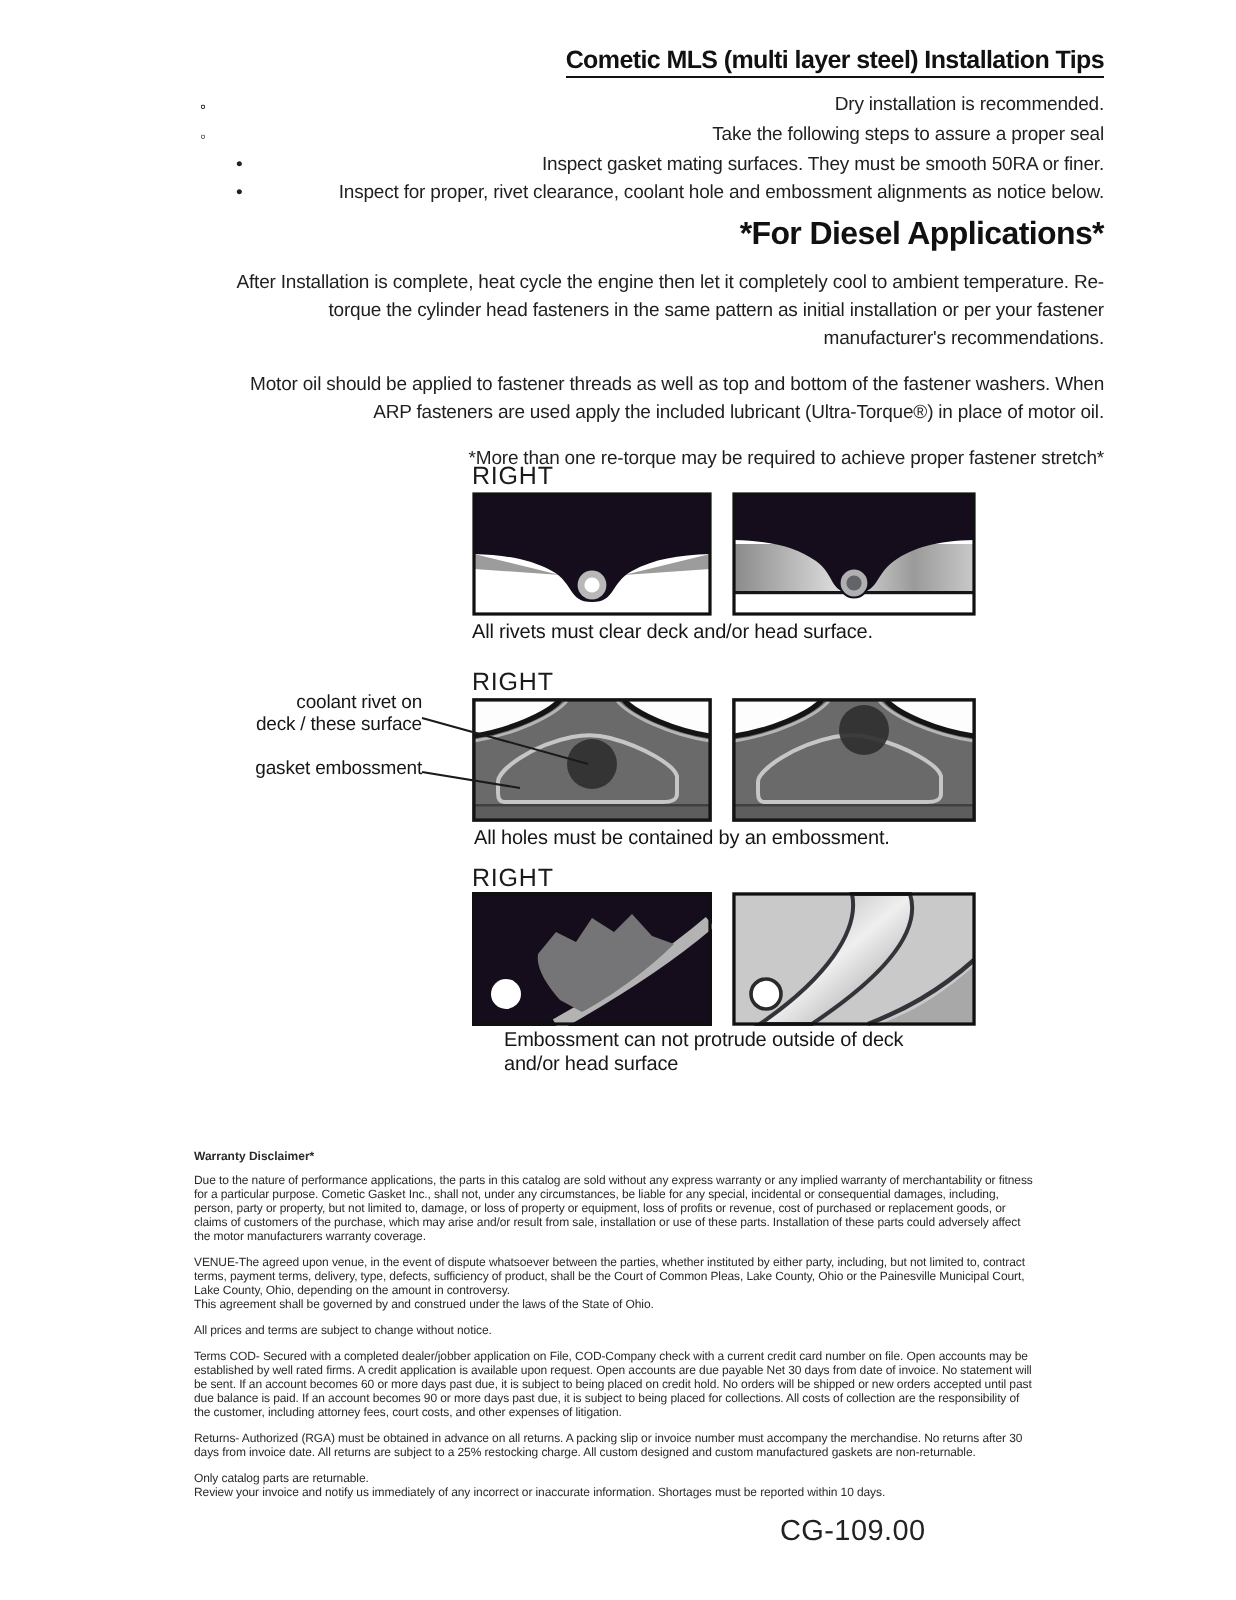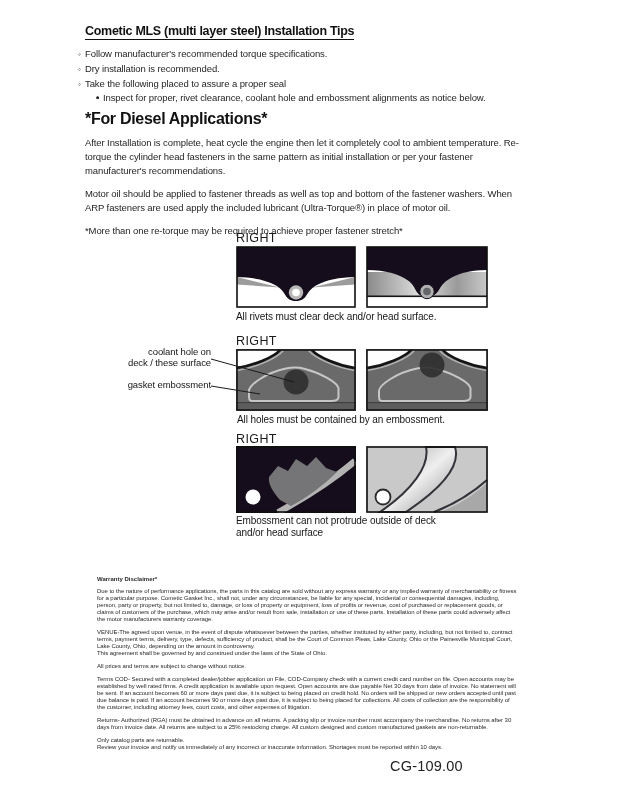--- a/index.html
+++ b/index.html
@@ -1,21 +1,21 @@
 <!DOCTYPE html>
 <html><head>
 <meta charset="utf-8">
 <style>
   * { margin:0; padding:0; box-sizing:border-box; }
   html,body { background:#ffffff; }
   body { width:618px; height:800px; position:relative; overflow:hidden;
          font-family:"Liberation Sans","DejaVu Sans",sans-serif; color:#1f1f1f; }
 
   
-  #content { position:absolute; left:85px; top:21px; width:445px; }
+  #content { position:absolute; left:107px; top:21px; width:445px;text-align:right; }
   .doc-title { display:inline-block; font-size:12.5px; font-weight:bold; letter-spacing:-0.3px;
                color:#111; border-bottom:1.6px solid #111; padding-bottom:1px; margin-bottom:7px; }
   .bullets { list-style:none; font-size:9.5px; line-height:14.8px; letter-spacing:-0.1px; margin-bottom:3px; }
   .bullets li { position:relative; }
   .b-glyph { position:absolute; left:-7px; top:0; font-size:8.5px; color:#222; }
   .bullets li.sub { padding-left:18px; }
   .bullets li.sub .b-glyph { left:11px; font-size:9.5px; }
   .diesel-heading { font-size:16px; font-weight:bold; letter-spacing:-0.3px; color:#111; margin:4px 0 8px; }
   .para { font-size:9.5px; line-height:14px; letter-spacing:-0.1px; margin-bottom:9px; }
 
@@ -35,24 +35,24 @@
   #legal p { font-size:6px; line-height:7px; letter-spacing:-0.05px; margin-bottom:6px; white-space:pre-line; }
 
   #page-code { position:absolute; left:390px; top:758px; font-size:14.5px; letter-spacing:0.2px; color:#222; }
 </style>
 </head>
 <body>
 
 <div id="content">
   <div class="doc-title">Cometic MLS (multi layer steel) Installation Tips</div>
   <ul class="bullets">
-    <li><span class="b-glyph">◦</span><span>Follow manufacturer's recommended torque specifications.</span></li>
+    <li><span class="b-glyph">◦</span></li>
     <li><span class="b-glyph">◦</span><span>Dry installation is recommended.</span></li>
-    <li><span class="b-glyph">◦</span><span>Take the following placed to assure a proper seal</span></li>
-    <li class="sub"><span class="b-glyph">•</span></li>
+    <li><span class="b-glyph">◦</span><span>Take the following steps to assure a proper seal</span></li>
+    <li class="sub"><span class="b-glyph">•</span><span>Inspect gasket mating surfaces.  They must be smooth 50RA or finer.</span></li>
     <li class="sub"><span class="b-glyph">•</span><span>Inspect for proper, rivet clearance, coolant hole and embossment alignments as notice below.</span></li>
   </ul>
   <div class="diesel-heading">*For Diesel Applications*</div>
   <p class="para">After Installation is complete, heat cycle the engine then let it completely cool to ambient temperature. Re-torque the cylinder head fasteners in the same pattern as initial installation or per your fastener manufacturer's recommendations.</p>
   <p class="para">Motor oil should be applied to fastener threads as well as top and bottom of the fastener washers. When ARP fasteners are used apply the included lubricant (Ultra-Torque®) in place of motor oil.</p>
   <p class="para">*More than one re-torque may be required to achieve proper fastener stretch*</p>
 </div>
 
 <div class="fig-label" style="left:236px; top:231px;">RIGHT</div>
 <div class="fig-label w" style="left:366px; top:231px;">WRONG</div>
@@ -86,21 +86,21 @@
     <circle cx="61" cy="45.5" r="3.8" fill="#63636a"></circle>
     <rect x="1" y="1" width="120" height="60" fill="none" stroke="#101010" stroke-width="1.6"></rect>
   </svg>
 </div>
 <div class="fig-caption" style="left:236px; top:311px;">All rivets must clear deck and/or head surface.</div>
 
 <div class="fig-label" style="left:236px; top:334px;">RIGHT</div>
 <div class="fig-label w" style="left:366px; top:334px;">WRONG</div>
 
 <div class="ptr-label" style="left:108px; top:346px;">
-  <span>coolant hole on</span><br>
+  <span>coolant rivet on</span><br>
   <span>deck / these surface</span>
 </div>
 <div class="ptr-label" style="left:108px; top:379px;">gasket embossment</div>
 
 <div class="fig-box" style="left:236px; top:349px;">
   <svg width="120" height="62" viewBox="0 0 120 62">
     <rect width="120" height="62" fill="#6a6a6a"></rect>
     <rect x="1" y="54" width="118" height="7" fill="#5d5d5d"></rect>
     <rect x="1" y="53" width="118" height="1.2" fill="#404040"></rect>
     <path d="M1,1 H44 C38,8 18,16.5 1,19 Z" fill="#fdfdfd"></path>
@@ -160,21 +160,21 @@
     </linearGradient>
       </defs>
     <rect width="122" height="67" fill="#c9c9c9"></rect>
     <path d="M60,1 C64,20 46,44 14,66 L40,66 C76,42 95,20 89,1 Z" fill="url(#g3w)" stroke="#33333a" stroke-width="2"></path>
     <path d="M121,37 C104,52 90,60 74,66 L121,66 Z" fill="#a8a8a8"></path>
     <path d="M121,34 C103,50 86,59 68,66" fill="none" stroke="#33333a" stroke-width="2.2"></path>
     <circle cx="17" cy="51" r="7.5" fill="#ffffff" stroke="#2a2a2a" stroke-width="1.8"></circle>
     <rect x="1" y="1" width="120" height="65" fill="none" stroke="#101010" stroke-width="1.6"></rect>
   </svg>
 </div>
-<div class="fig-caption" style="left:236px; top:515px; width:215px;">Embossment can not protrude outside of deck and/or head surface</div>
+<div class="fig-caption" style="left:252px; top:515px; width:215px;">Embossment can not protrude outside of deck and/or head surface</div>
 
 <div id="legal">
   <h4>Warranty Disclaimer*</h4>
   <p>Due to the nature of performance applications, the parts in this catalog are sold without any express warranty or any implied warranty of merchantability or fitness for a particular purpose.  Cometic Gasket Inc., shall not, under any circumstances, be liable for any special, incidental or consequential damages, including, person, party or property, but not limited to, damage, or loss of property or equipment, loss of profits or revenue, cost of purchased or replacement goods, or claims of customers of the purchase, which may arise and/or result from sale, installation or use of these parts.  Installation of these parts could adversely affect the motor manufacturers warranty coverage.</p>
   <p>VENUE-The agreed upon venue, in the event of dispute whatsoever between the parties, whether instituted by either party, including, but not limited to, contract terms, payment terms, delivery, type, defects, sufficiency of product, shall be the Court of Common Pleas, Lake County, Ohio or the Painesville Municipal Court, Lake County, Ohio, depending on the amount in controversy.
 This agreement shall be governed by and construed under the laws of the State of Ohio.</p>
   <p>All prices and terms are subject to change without notice.</p>
   <p>Terms COD- Secured with a completed dealer/jobber application on File, COD-Company check with a current credit card number on file.  Open accounts may be established by well rated firms.  A credit application is available upon request.  Open accounts are due payable Net 30 days from date of invoice.  No statement will be sent.  If an account becomes 60 or more days past due, it is subject to being placed on credit hold.  No orders will be shipped or new orders accepted until past due balance is paid.  If an account becomes 90 or more days past due, it is subject to being placed for collections.  All costs of collection are the responsibility of the customer, including attorney fees, court costs, and other expenses of litigation.</p>
   <p>Returns- Authorized (RGA) must be obtained in advance on all returns.  A packing slip or invoice number must accompany the merchandise.  No returns after 30 days from invoice date.  All returns are subject to a 25% restocking charge.  All custom designed and custom manufactured gaskets are non-returnable.</p>
   <p>Only catalog parts are returnable.

